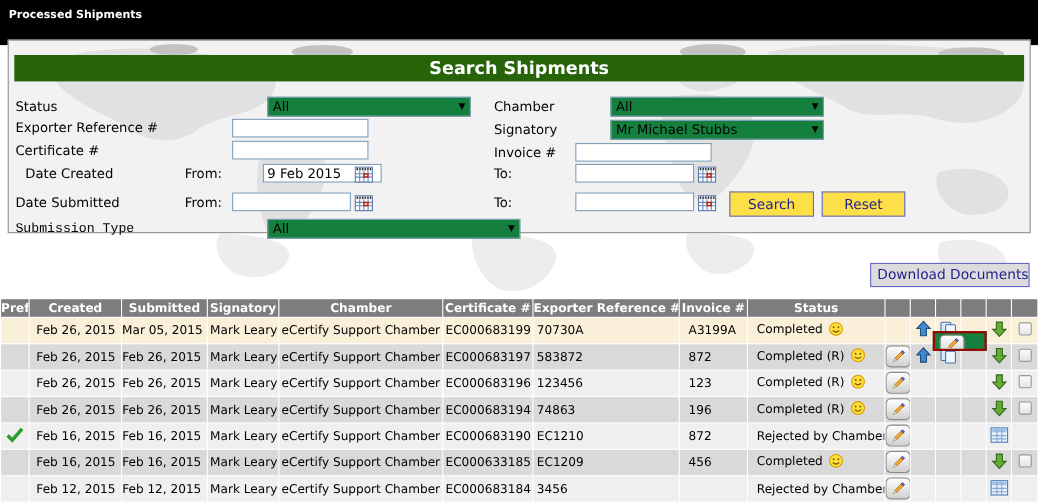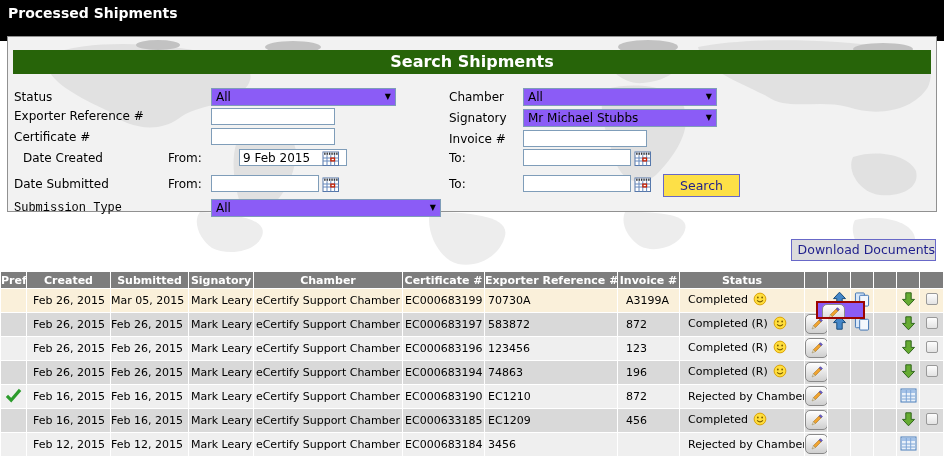--- a/index.html
+++ b/index.html
@@ -1,36 +1,36 @@
 <!DOCTYPE html>
 <html><head>
 <meta charset="utf-8">
 <style>
   * { margin:0; padding:0; box-sizing:border-box; }
   html,body { width:944px; height:458px; }
   body { position:relative; background:#fff; font-family:"DejaVu Sans","Liberation Sans",sans-serif; overflow:hidden; }
 
   .titlebar { position:absolute; left:0; top:0; width:944px; height:41px; background:#000;
-              color:#fff; font-size:14px; font-weight:bold; line-height:27px; padding-left:8px; }
+              color:#fff; font-size:10px; font-weight:bold; line-height:27px; padding-left:8px; }
 
   .map-lower { position:absolute; left:0; top:212px; width:944px; height:60px; }
 
   .panel { position:absolute; left:7px; top:36px; width:930px; height:176px;
            border:1px solid #919191; background:#f2f2f2; }
   .panel-map { position:absolute; left:0; top:0; width:928px; height:174px; }
 
   .green-bar { position:absolute; left:5px; top:13px; width:918px; height:24px; background:#276409;
                color:#fff; font-size:16px; font-weight:bold; text-align:center; line-height:24px; }
 
   .lbl { position:absolute; font-size:12px; color:#000; white-space:nowrap; }
 
   .ti { position:absolute; height:17px; border:1px solid #7F9DB9; background:#fff;
         font:12px "DejaVu Sans","Liberation Sans",sans-serif; padding:0 3px; }
-  .sel { position:absolute; height:18px; border:1px solid #7F9DB9; background:#8b5cf6; font-size:12px;
-         padding:1px 18px 0 4px; cursor:default; white-space:nowrap; overflow:hidden; }
+  .sel { position:absolute; height:18px; border:1px solid #7F9DB9; background:#15803d; font-size:12px;
+         padding:1px 18px 0 4px; cursor:default; white-space:nowrap; overflow:hidden;margin-left:32px; }
   .sel .arr { position:absolute; right:4px; top:3px; font-size:8px; color:#000; }
 
   .cal { position:absolute; width:18px; height:17px; cursor:pointer; }
 
   .btn { position:absolute; background:#fde047; border:1px solid #6868C8; color:#1F1F8C;
          font:12.5px "DejaVu Sans","Liberation Sans",sans-serif; text-align:center; cursor:pointer; }
   .btn-search { left:655px; top:137px; width:77px; height:23px; }
   .btn-reset  { left:739px; top:137px; width:76px; height:23px; }
   .btn-dl { position:absolute; left:791px; top:239px; width:145px; height:22px; background:#DCDCDC;
             border:1px solid #6868C8; color:#1F1F8C; font:12.5px "DejaVu Sans","Liberation Sans",sans-serif;
@@ -208,20 +208,21 @@
           <line x1="1" y1="8" x2="16.5" y2="8"></line>
           <line x1="1" y1="11" x2="16.5" y2="11"></line>
           <line x1="5" y1="5.2" x2="5" y2="15.5"></line>
           <line x1="8.8" y1="5.2" x2="8.8" y2="15.5"></line>
           <line x1="12.6" y1="5.2" x2="12.6" y2="15.5"></line>
         </g>
         <rect x="8.9" y="8.1" width="3.6" height="2.8" fill="none" stroke="#CC2200" stroke-width="1.3"></rect>
       </svg></span>
 
   <button class="btn btn-search">Search</button>
+  <button class="btn btn-reset">Reset</button>
 
   <div class="sel" style="left:203px; top:162px; width:230px;">
     <span>All</span>
     <span class="arr">▼</span>
   </div>
 </div>
 
 <button class="btn-dl">Download Documents</button>
 
 <table class="grid">

